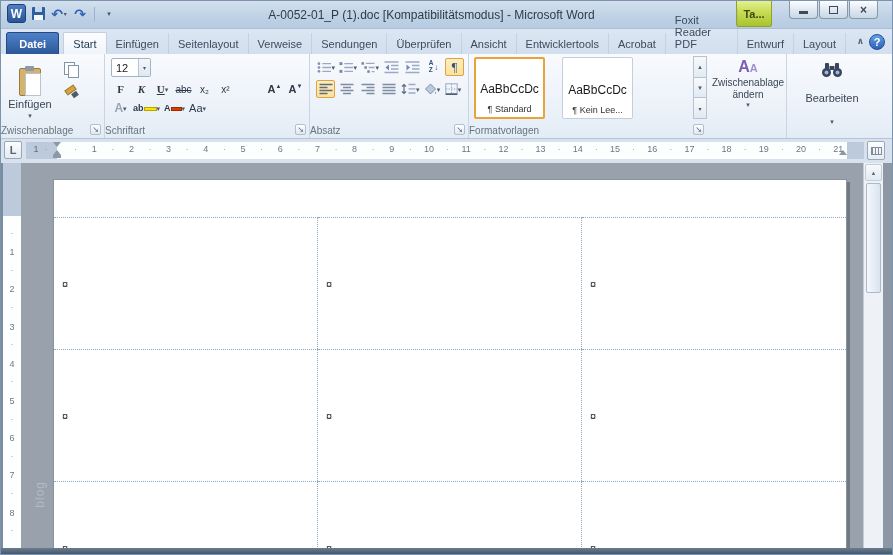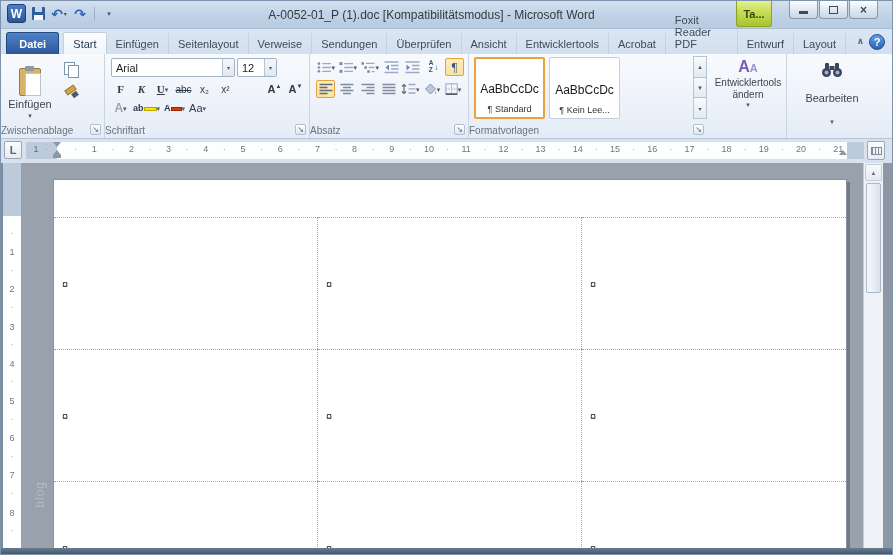--- a/index.html
+++ b/index.html
@@ -119,21 +119,21 @@
   .ml-auto { margin-left:auto; }
 
   .g-para { left:309px; width:159px; }
   .sorticon { display:flex; align-items:center; gap:1px; }
   .sorticon .ltrs { display:flex; flex-direction:column; font-size:6.5px; font-weight:bold;
     color:#31537d; line-height:1.05; }
   .sorticon .arr { font-size:8px; color:#31537d; }
   .pilcrow { font-size:12px; color:#31537d; font-family:"Liberation Serif",serif; }
 
   .g-styles { left:468px; width:318px; }
-  .styles-gallery { position:absolute; left:5px; top:3px; display:flex; gap:4px; }
+  .styles-gallery { position:absolute; left:5px; top:3px; display:flex; gap:17px; }
   .style-card { width:71px; height:62px; background:#fff; border:1px solid #c3cfdd; border-radius:2px;
     display:flex; flex-direction:column; align-items:center; justify-content:flex-end;
     padding-bottom:3px; overflow:hidden; }
   .style-card.selected { border:2px solid #e9a33b; }
   .style-preview { font-size:12px; color:#1a1a1a; margin-bottom:8px; white-space:nowrap; }
   .style-preview.heading { font-size:15px; font-weight:bold; margin-bottom:4px; }
   .style-name { font-size:9px; color:#333; white-space:nowrap; }
   .styles-scroll { position:absolute; left:224px; top:3px; width:14px; height:62px;
     display:flex; flex-direction:column; }
   .sgbtn { flex:1; border:1px solid #b6c3d2; background:linear-gradient(#f7fafc,#e1eaf2);
@@ -285,24 +285,20 @@
       </div>
       <div class="mini-btn" style="top:28px;">
         <span class="painter-icon"></span>
       </div>
       <div class="grp-label">Zwischenablage</div>
       <div class="launcher">↘</div>
     </div>
 
     <div class="rgroup g-font">
       <div class="frow r1">
-        <div class="combo font-name">
-          <span class="combo-text">Arial</span>
-          <span class="combo-arrow">▾</span>
-        </div>
         <div class="combo font-size">
           <span class="combo-text">12</span>
           <span class="combo-arrow">▾</span>
         </div>
       </div>
       <div class="frow r2">
         <div class="rbtn">
             <span class="b">F</span>
           </div>
         <div class="rbtn">
@@ -502,21 +498,21 @@
             <div class="style-name">¶ Kein Lee...</div>
           </div>
         </div>
       <div class="styles-scroll">
         <div class="sgbtn">▲</div>
         <div class="sgbtn">▼</div>
         <div class="sgbtn">▾</div>
       </div>
       <div class="chg-styles">
         <span class="aa-icon"><span class="a1">A</span><span class="a2">A</span></span>
-        <span class="chg-label">Entwicklertools ändern</span>
+        <span class="chg-label">Zwischenablage ändern</span>
         <span class="caret">▾</span>
       </div>
       <div class="grp-label" style="width:232px;">Formatvorlagen</div>
       <div class="launcher styles-pos">↘</div>
     </div>
 
     <div class="rgroup g-edit">
       <div class="editing-btn">
         <svg class="icon-svg" width="24" height="16" viewBox="0 0 24 16">
             <g fill="#39455a">

